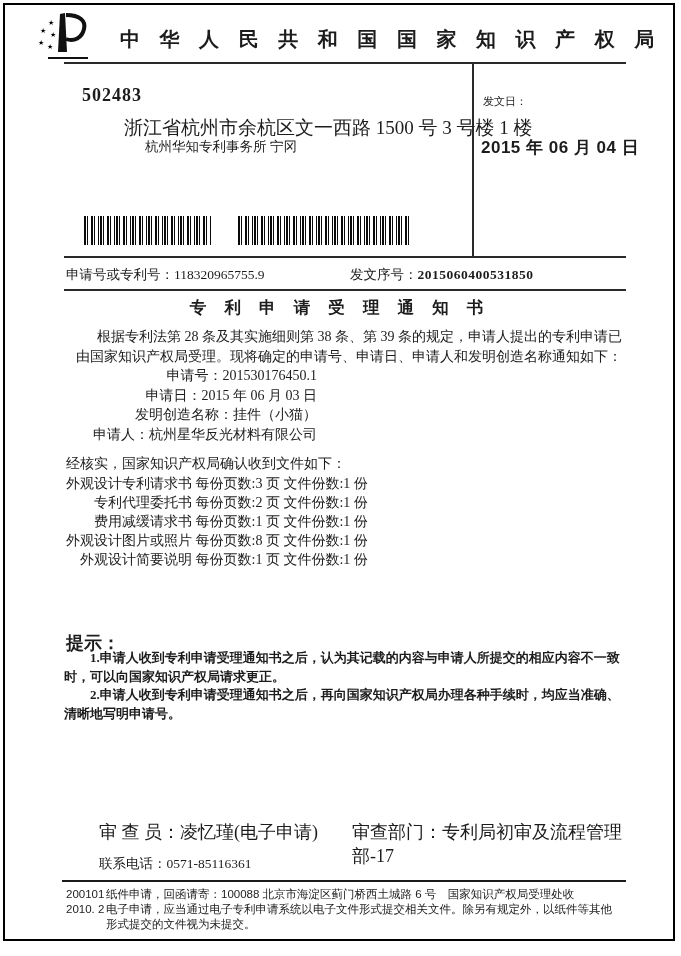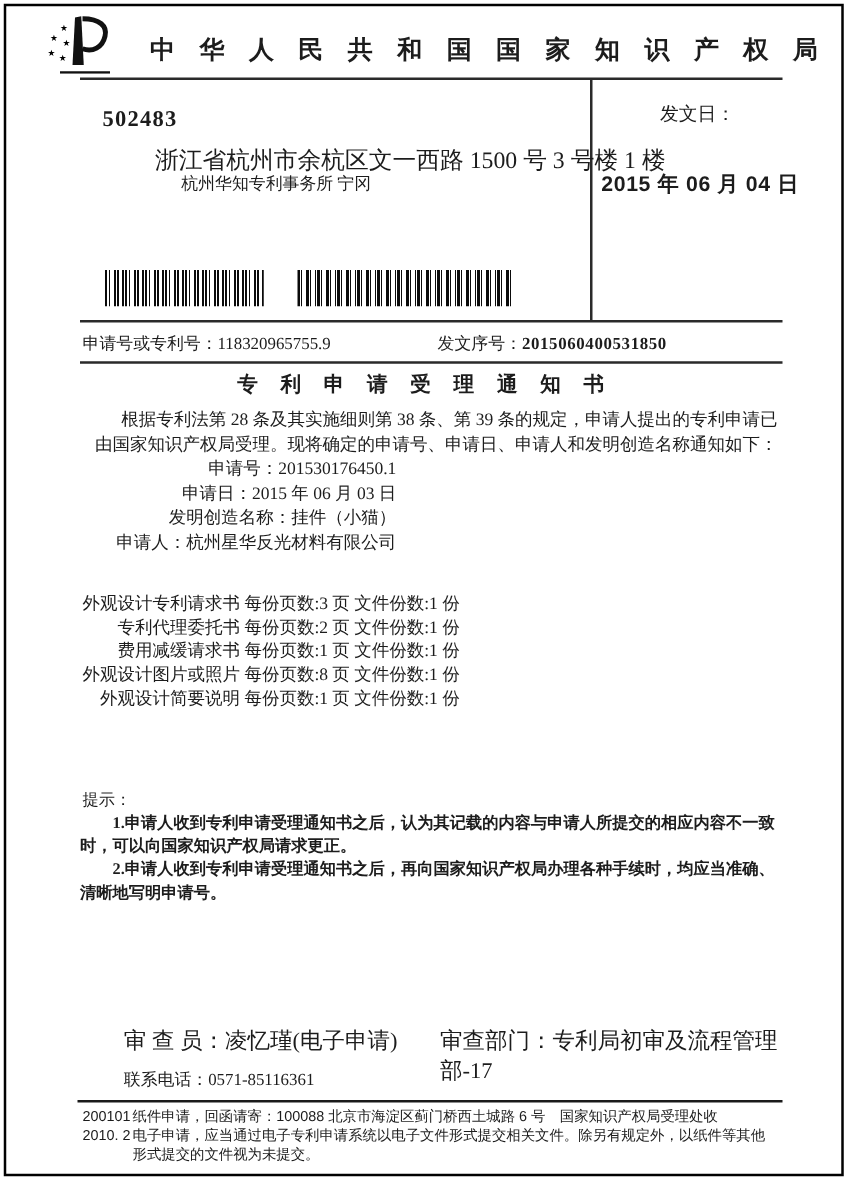--- a/index.html
+++ b/index.html
@@ -14,21 +14,21 @@
             font-family:"Liberation Sans","DejaVu Sans",sans-serif;
             font-size:20px; font-weight:bold; letter-spacing:7px; white-space:nowrap; }
   .rule { position:absolute; background:#2a2a2a; }
   .rule-top { left:64px; top:62px; width:562px; height:2px; }
   .vdiv { position:absolute; left:472px; top:63px; width:2px; height:194px; background:#2a2a2a; }
 
   .recipient-code { position:absolute; left:82px; top:85px; font-size:18px; font-weight:bold; letter-spacing:1px; }
   .addr1 { position:absolute; left:124px; top:115px; font-size:19px; }
   .addr2 { position:absolute; left:145px; top:138px; font-size:13.5px; }
 
-  .issue-label { position:absolute; left:483px; top:82px; font-size:15px;margin-left:45px; }
+  .issue-label { position:absolute; left:483px; top:94px; font-size:11px; }
   .issue-date { position:absolute; left:481px; top:136px; font-size:17px; font-weight:bold;
                 font-family:"Liberation Sans","DejaVu Sans",sans-serif; letter-spacing:0.5px; }
 
   .barcode { position:absolute; top:216px; height:29px;
              background:repeating-linear-gradient(90deg,#0a0a0a 0 2px,#fff 2px 3px,#0a0a0a 3px 4px,#fff 4px 7px,#0a0a0a 7px 9px,#fff 9px 10px,#0a0a0a 10px 11px,#fff 11px 14px,#0a0a0a 14px 15px,#fff 15px 16px); }
   .barcode-1 { left:84px; width:127px; }
   .barcode-2 { left:238px; width:174px; }
   .rule-mid1 { left:64px; top:256px; width:562px; height:2px; }
   .rule-mid2 { left:64px; top:289px; width:562px; height:1.5px; }
 
@@ -41,21 +41,21 @@
                font-size:16.5px; font-weight:bold; letter-spacing:7px; white-space:nowrap; }
 
   .bodytext { font-size:14px; line-height:19.5px;text-align:right; }
   .intro { position:absolute; left:66px; top:327px; width:556px; text-indent:2em; }
   .fields { position:absolute; left:93px; top:366px; }
   .fields div { height:19.5px; }
   .confirm { position:absolute; left:66px; top:454px; }
   .docs { position:absolute; left:66px; top:474px; }
   .docs div { height:19px; }
 
-  .notes-label { position:absolute; left:66px; top:631px; font-size:13px; font-weight:normal; }
+  .notes-label { position:absolute; left:66px; top:631px; font-size:18px; font-weight:bold; }
   .note1 { position:absolute; left:64px; top:649px; width:562px; text-indent:2em; font-size:13px; line-height:18.5px; font-weight:bold; }
   .note2 { position:absolute; left:64px; top:686px; width:562px; text-indent:2em; font-size:13px; line-height:18.5px; font-weight:bold; }
 
   .signoff { position:absolute; left:99px; top:820px; width:523px; font-size:18px; }
   .dept { position:absolute; left:253px; top:0; }
   .phone { position:absolute; left:99px; top:855px; font-size:13.5px; }
 
   .rule-foot { left:62px; top:880px; width:564px; height:2px; background:#1a1a1a; }
   .footer { position:absolute; left:66px; top:887px; width:560px;
             font-family:"Liberation Sans","DejaVu Sans",sans-serif; font-size:11.5px; line-height:15px; }
@@ -105,20 +105,21 @@
   <div class="doc-title">专 利 申 请 受 理 通 知 书</div>
   <div class="intro bodytext">根据专利法第 28 条及其实施细则第 38 条、第 39 条的规定，申请人提出的专利申请已由国家知识产权局受理。现将确定的申请号、申请日、申请人和发明创造名称通知如下：</div>
 
   <div class="fields bodytext">
     <div>申请号：201530176450.1</div>
     <div>申请日：2015 年 06 月 03 日</div>
     <div>发明创造名称：挂件（小猫）</div>
     <div>申请人：杭州星华反光材料有限公司</div>
   </div>
 
+  <div class="confirm bodytext">经核实，国家知识产权局确认收到文件如下：</div>
   <div class="docs bodytext">
     <div>外观设计专利请求书 每份页数:3 页  文件份数:1 份</div>
     <div>专利代理委托书 每份页数:2 页  文件份数:1 份</div>
     <div>费用减缓请求书 每份页数:1 页  文件份数:1 份</div>
     <div>外观设计图片或照片 每份页数:8 页  文件份数:1 份</div>
     <div>外观设计简要说明 每份页数:1 页  文件份数:1 份</div>
   </div>
 
   <div class="notes-label">提示：</div>
   <div class="note1">1.申请人收到专利申请受理通知书之后，认为其记载的内容与申请人所提交的相应内容不一致时，可以向国家知识产权局请求更正。</div>

